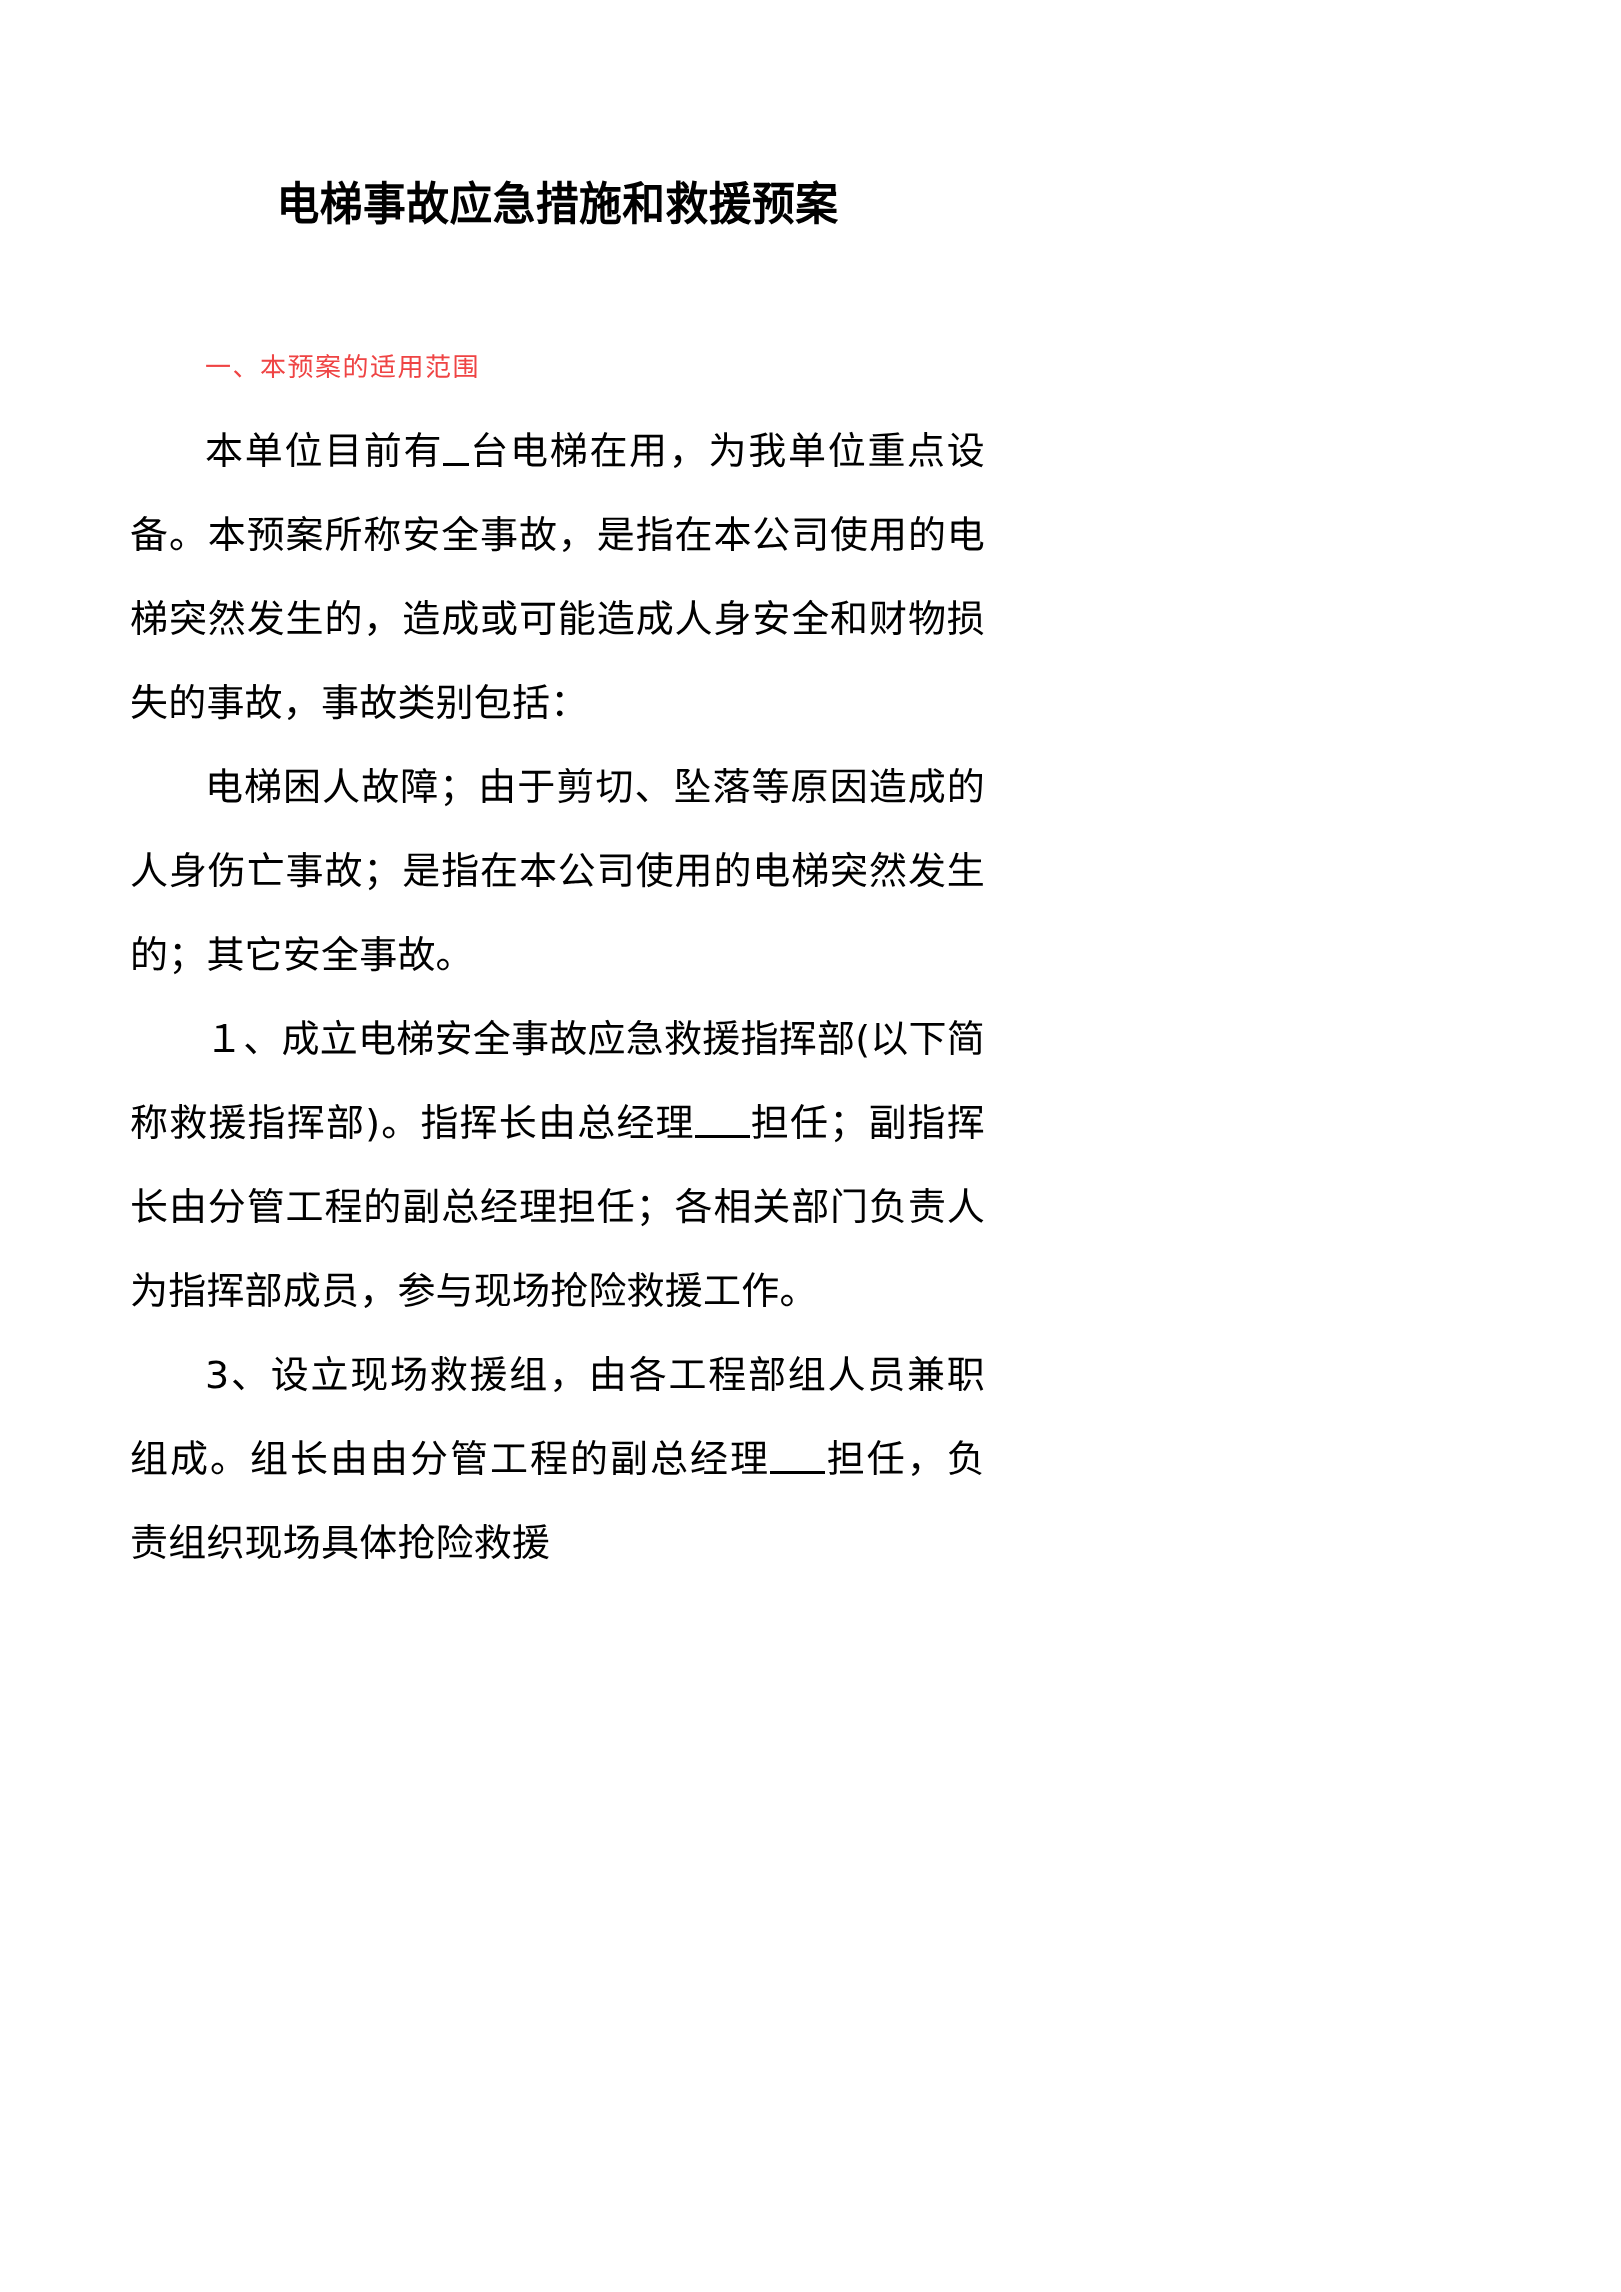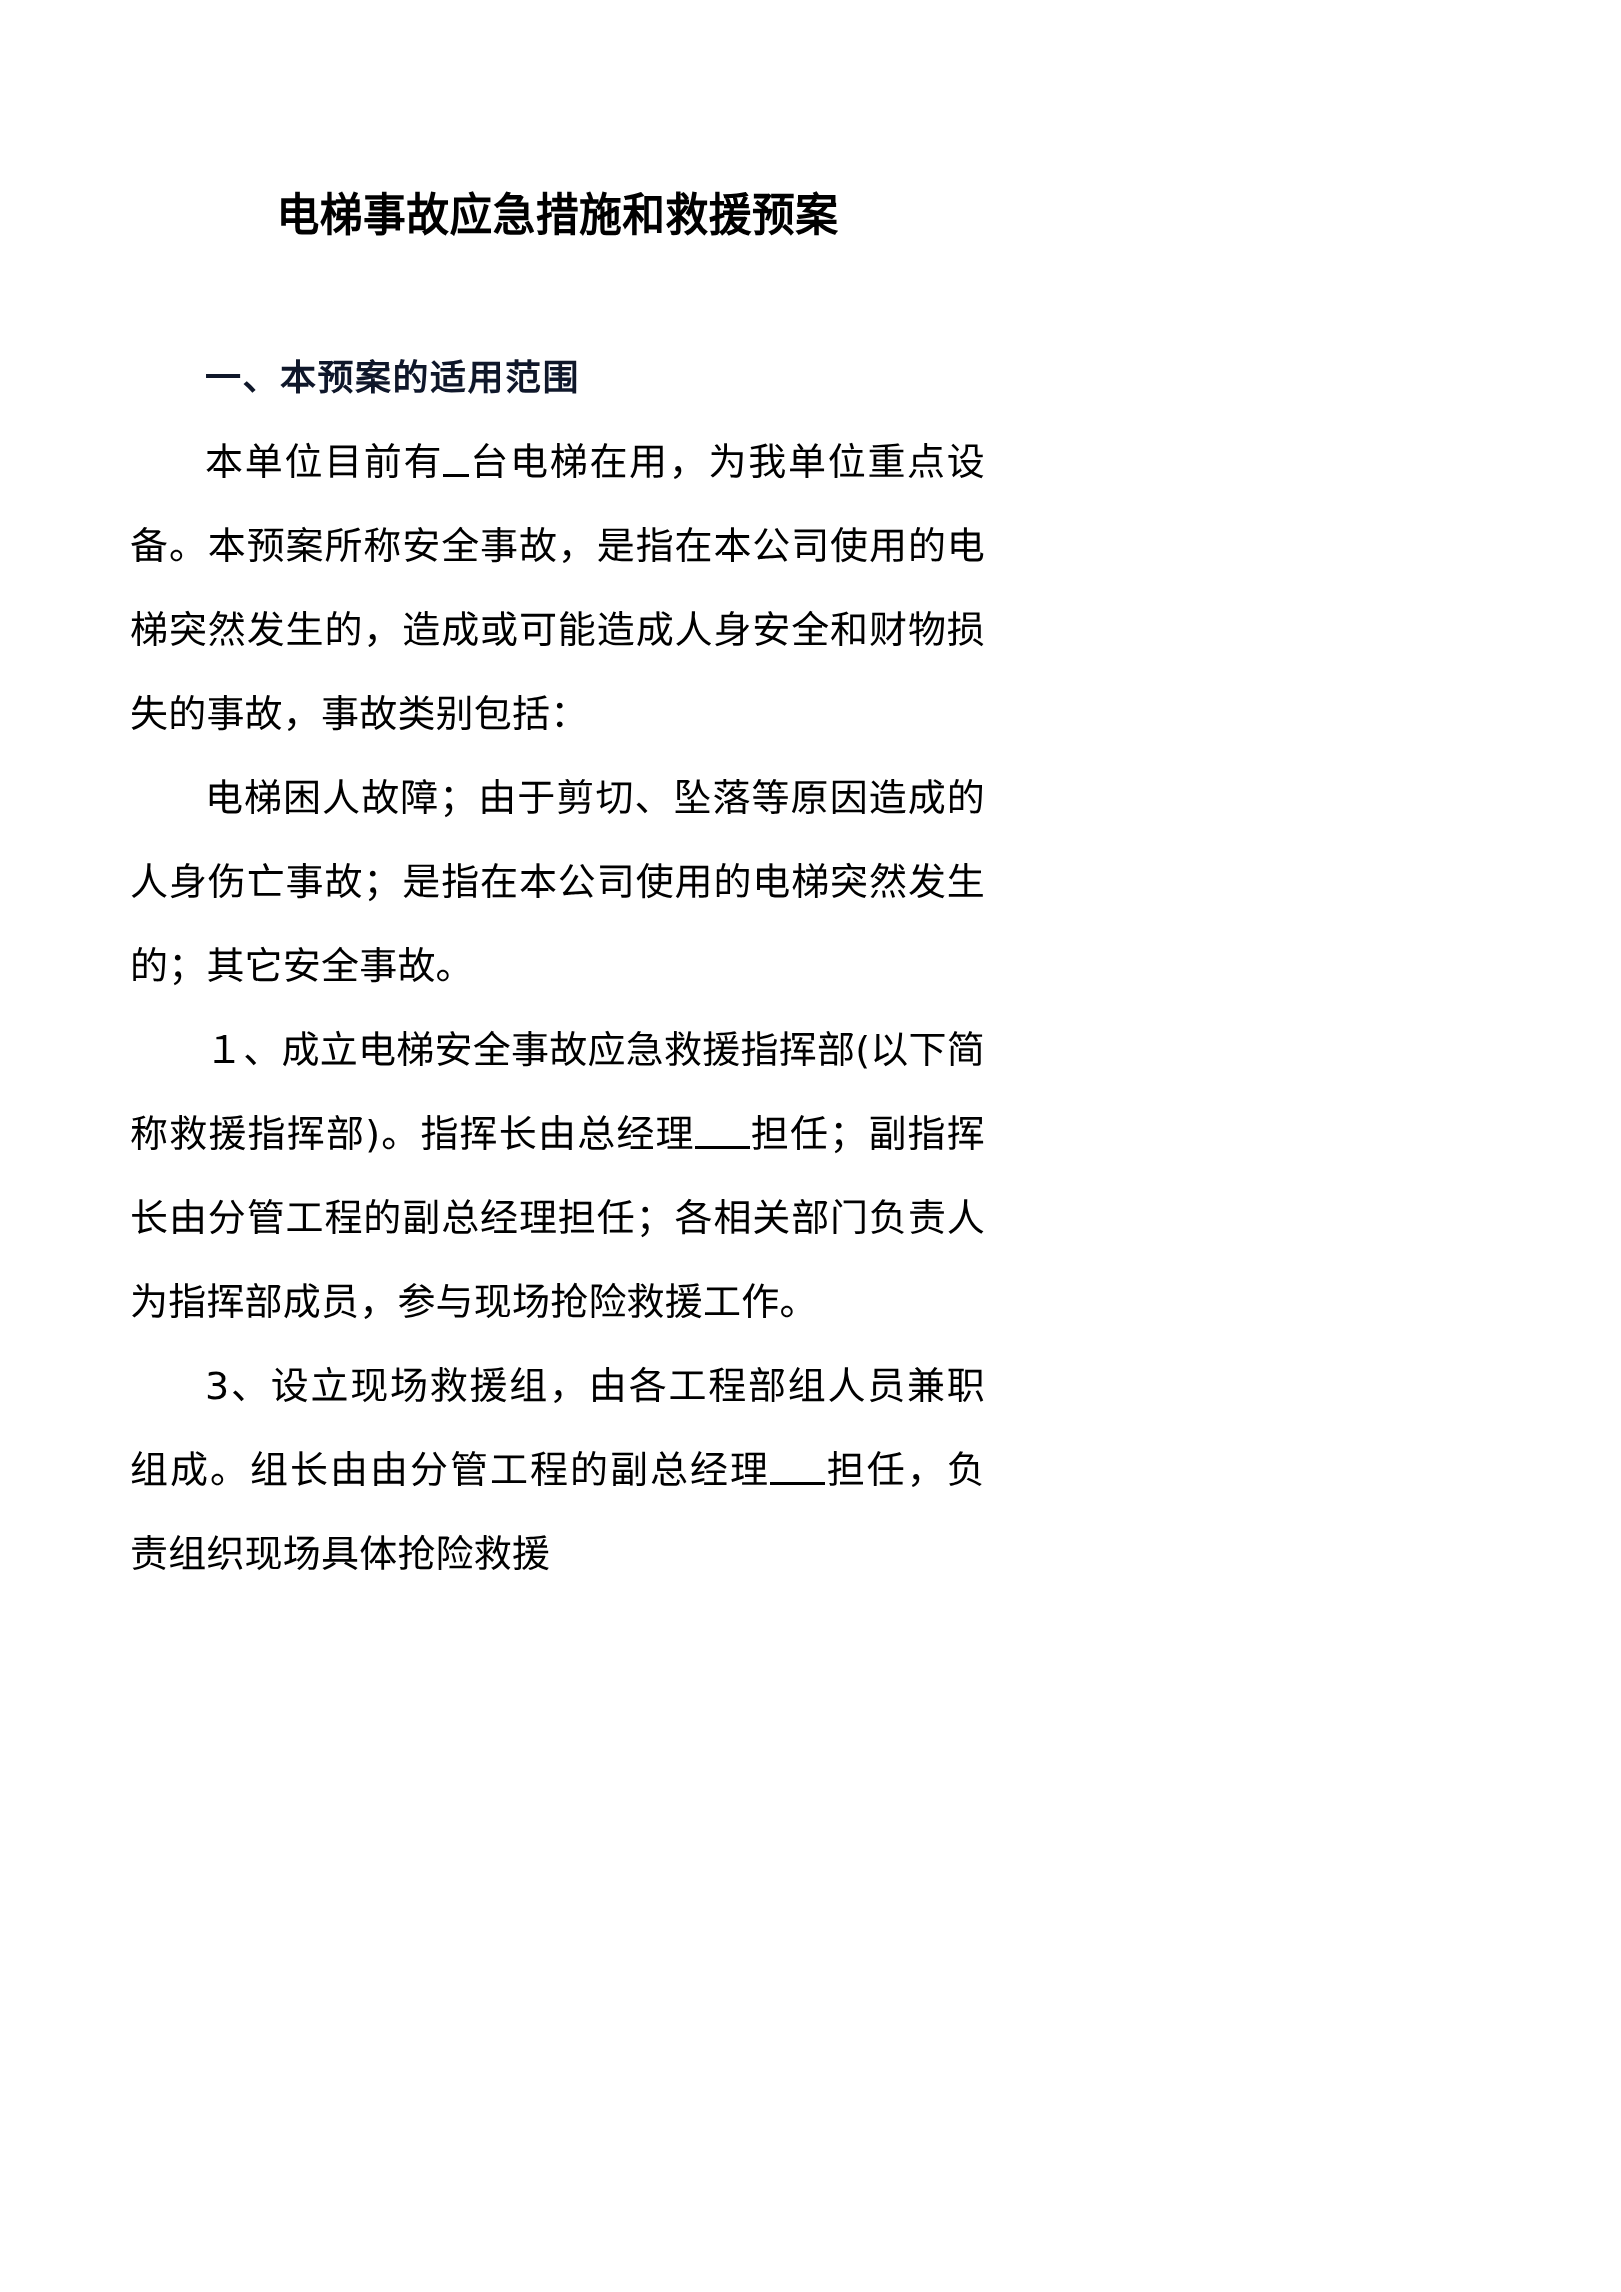--- a/index.html
+++ b/index.html
@@ -11,21 +11,20 @@
 
   .page {
     position: relative;
     width: 1621px;
     height: 1610px;
     background: #ffffff;
     box-sizing: border-box;
     overflow: hidden;
     font-family: "DejaVu Sans", "Liberation Sans", sans-serif;
     color: #000000;
-    margin-top: 11px;
   }
 
   
   .content {
     position: absolute;
     left: 130px;
     top: 0;
     width: 855px;
   }
 
@@ -60,26 +59,26 @@
     letter-spacing: 0.2px;
     word-break: break-all;
   }
 
   p.para.indent {
     text-indent: 75px;
   }
 
   h2.heading {
     margin: 0;
-    font-size: 36px;
+    font-size: 26px;
     line-height: 84px;
-    font-weight: 700;
+    font-weight: 400;
     text-indent: 75px;
     letter-spacing: 1.5px;
-    color: #0f172a;
+    color: #ef4444;
   }
 
   .blank {
     display: inline-block;
     border-bottom: 3.9px solid #000;
     vertical-align: -2px;
   }
   .blank.w-sm { width: 25.5px; }
   .blank.w-md { width: 55px; }
 

